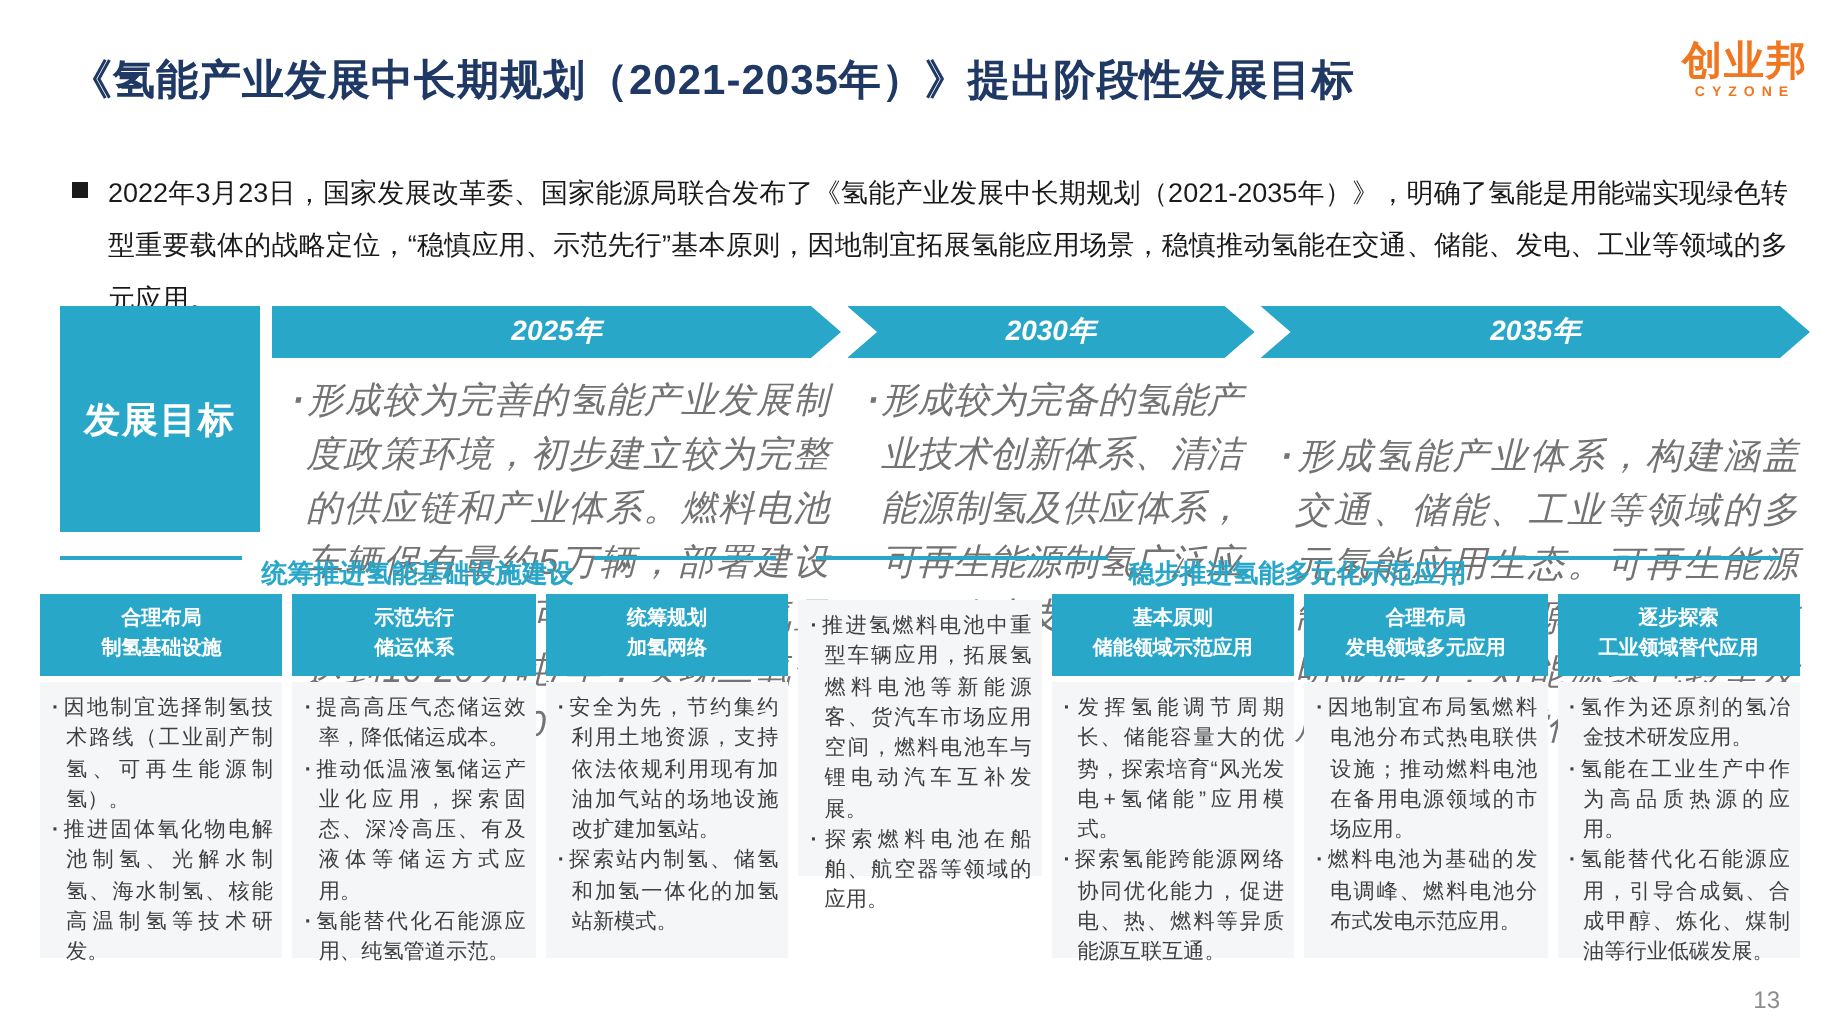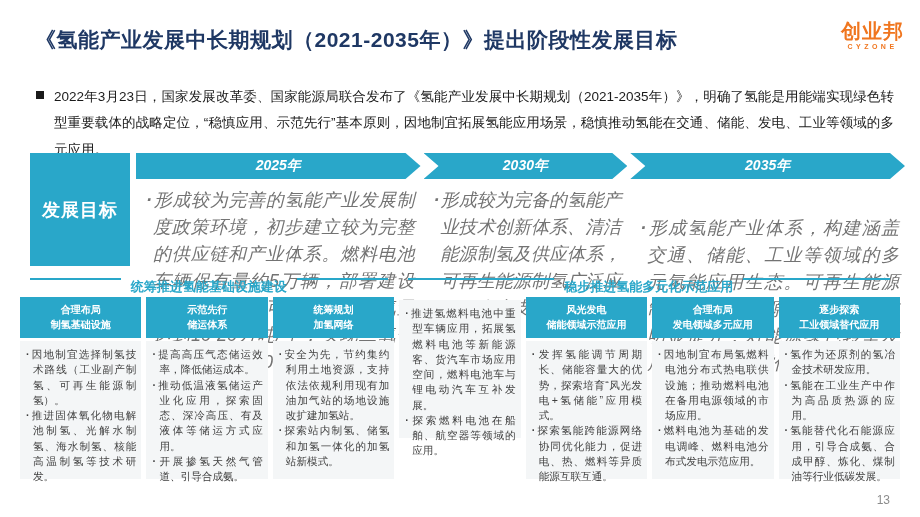--- a/index.html
+++ b/index.html
@@ -132,42 +132,42 @@
         </div>
       </div>
       <div class="col">
         <div class="col-head">
           <span>示范先行</span>
           <span>储运体系</span>
         </div>
         <div class="col-body">
           <div class="bullet">提高高压气态储运效率，降低储运成本。</div>
           <div class="bullet">推动低温液氢储运产业化应用，探索固态、深冷高压、有及液体等储运方式应用。</div>
-          <div class="bullet">开展掺氢天然气管道、引导合成氨。</div>
+          <div class="bullet">氢能替代化石能源应用、纯氢管道示范。</div>
         </div>
       </div>
       <div class="col">
         <div class="col-head">
           <span>统筹规划</span>
           <span>加氢网络</span>
         </div>
         <div class="col-body">
           <div class="bullet">安全为先，节约集约利用土地资源，支持依法依规利用现有加油加气站的场地设施改扩建加氢站。</div>
           <div class="bullet">探索站内制氢、储氢和加氢一体化的加氢站新模式。</div>
         </div>
       </div>
       <div class="col">
         <div class="col-body">
           <div class="bullet">推进氢燃料电池中重型车辆应用，拓展氢燃料电池等新能源客、货汽车市场应用空间，燃料电池车与锂电动汽车互补发展。</div>
           <div class="bullet">探索燃料电池在船舶、航空器等领域的应用。</div>
         </div>
       </div>
       <div class="col">
         <div class="col-head">
-          <span>风光发电</span>
+          <span>基本原则</span>
           <span>储能领域示范应用</span>
         </div>
         <div class="col-body">
           <div class="bullet">发挥氢能调节周期长、储能容量大的优势，探索培育“风光发电+氢储能”应用模式。</div>
           <div class="bullet">探索氢能跨能源网络协同优化能力，促进电、热、燃料等异质能源互联互通。</div>
         </div>
       </div>
       <div class="col">
         <div class="col-head">
           <span>合理布局</span>

